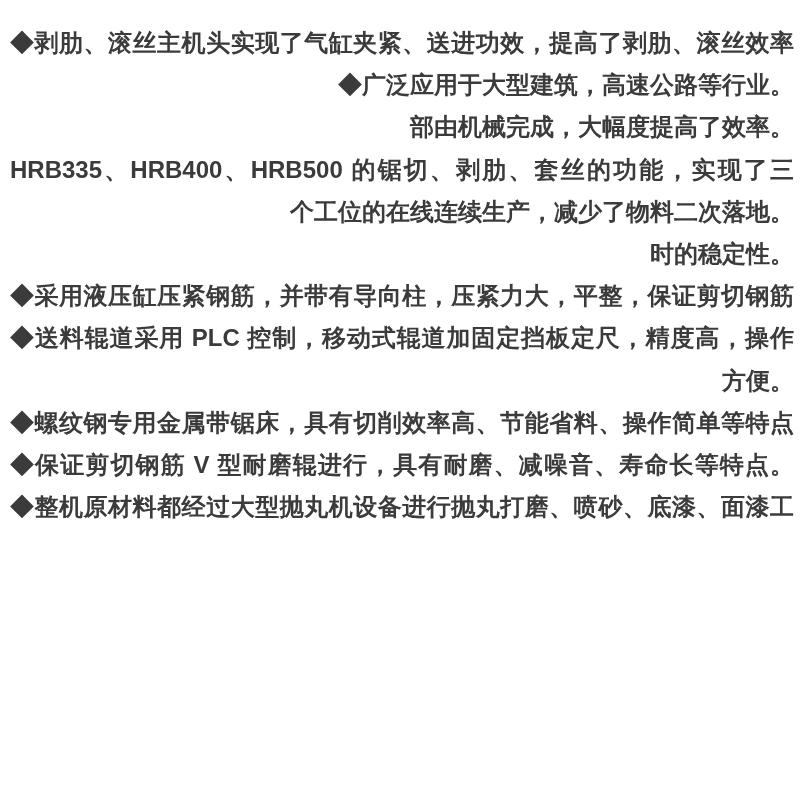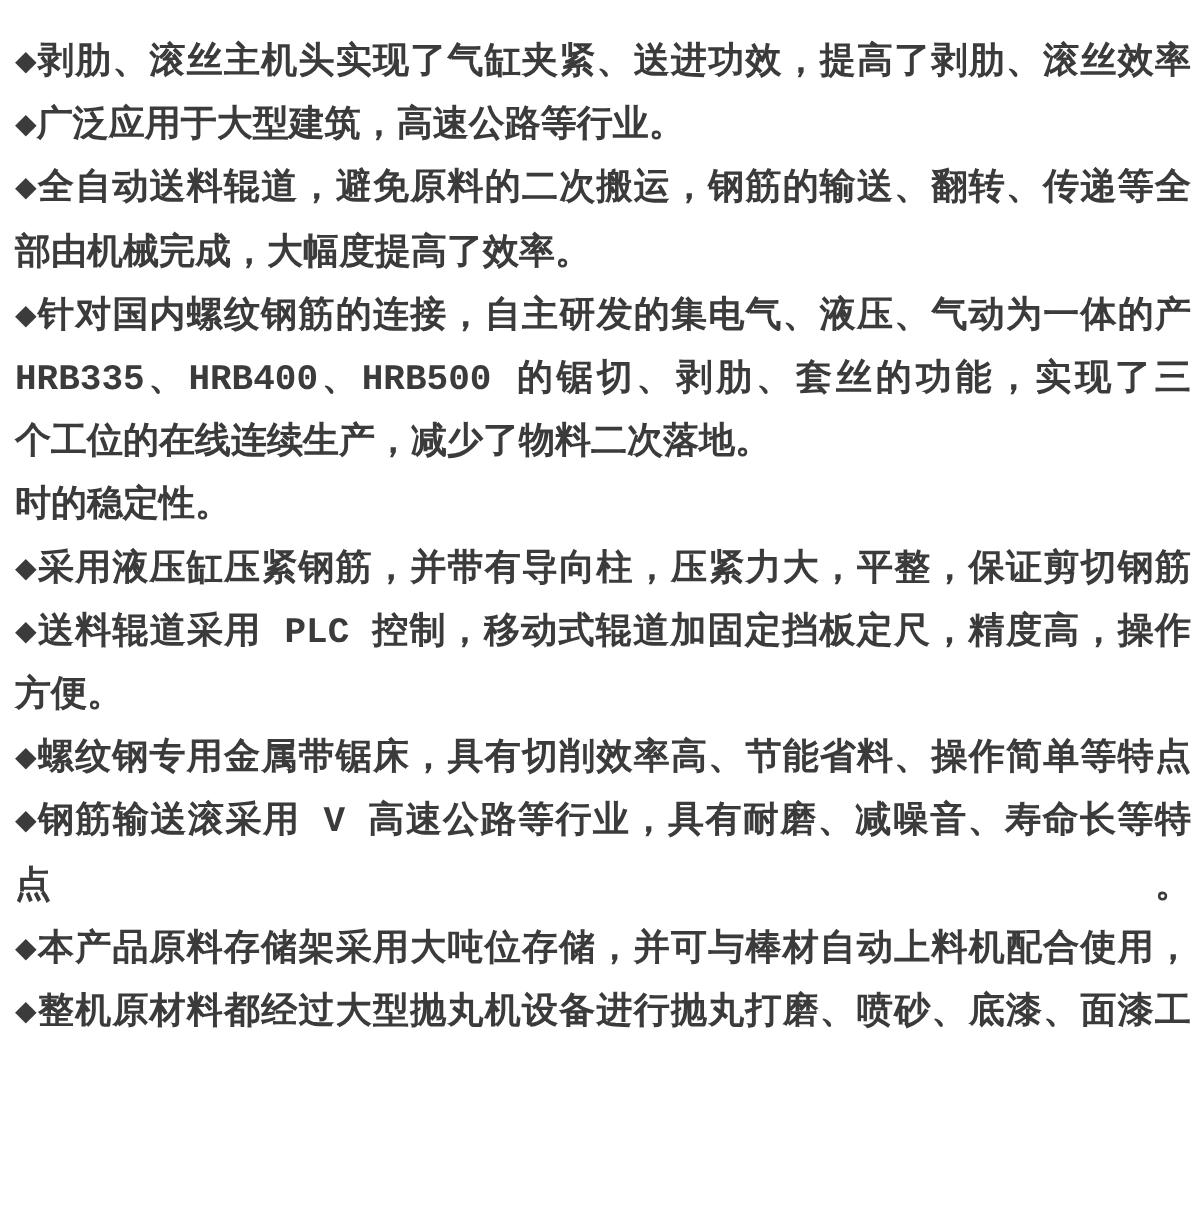--- a/index.html
+++ b/index.html
@@ -7,71 +7,68 @@
     padding: 0;
     background: #ffffff;
   }
   .doc {
     width: 800px;
     height: 808px;
     box-sizing: border-box;
     padding: 22px 6px 0 10px;
     background: #ffffff;
     color: #3b3b3b;
-    font-family: Liberation Mono, monospace;
+    font-family: Liberation Sans, sans-serif;
     font-weight: 700;
     font-size: 24px;
     line-height: 42.2px;
     overflow: hidden;
   }
   .paragraph { margin: 0; }
   .line {
     white-space: pre-wrap;
-    text-align: left;
+    text-align: right;
   }
   .line.j {
     text-align: justify;
     text-align-last: justify;
     text-justify: inter-character;
   }
 </style>
 </head>
 <body>
 
 <div class="doc">
   <div id="feature-list">
       <div class="paragraph">
         <div class="line j">◆剥肋、滚丝主机头实现了气缸夹紧、送进功效，提高了剥肋、滚丝效率</div>
       </div>
       <div class="paragraph">
         <div class="line">◆广泛应用于大型建筑，高速公路等行业。</div>
       </div>
       <div class="paragraph">
-        <div class="line j">◆全自动送料辊道，避免原料的二次搬运，钢筋的输送、翻转、传递等全</div>
         <div class="line">部由机械完成，大幅度提高了效率。</div>
       </div>
       <div class="paragraph">
-        <div class="line j">◆针对国内螺纹钢筋的连接，自主研发的集电气、液压、气动为一体的产</div>
         <div class="line j">HRB335、HRB400、HRB500 的锯切、剥肋、套丝的功能，实现了三</div>
         <div class="line">个工位的在线连续生产，减少了物料二次落地。</div>
       </div>
       <div class="paragraph">
         <div class="line">时的稳定性。</div>
         <div class="line j">◆采用液压缸压紧钢筋，并带有导向柱，压紧力大，平整，保证剪切钢筋</div>
       </div>
       <div class="paragraph">
         <div class="line j">◆送料辊道采用 PLC 控制，移动式辊道加固定挡板定尺，精度高，操作</div>
         <div class="line">方便。</div>
       </div>
       <div class="paragraph">
         <div class="line j">◆螺纹钢专用金属带锯床，具有切削效率高、节能省料、操作简单等特点</div>
       </div>
       <div class="paragraph">
-        <div class="line j">◆钢筋输送滚采用 V 高速公路等行业，具有耐磨、减噪音、寿命长等特点。</div>
+        <div class="line j">◆保证剪切钢筋 V 型耐磨辊进行，具有耐磨、减噪音、寿命长等特点。</div>
       </div>
       <div class="paragraph">
-        <div class="line j">◆本产品原料存储架采用大吨位存储，并可与棒材自动上料机配合使用，</div>
       </div>
       <div class="paragraph">
         <div class="line j">◆整机原材料都经过大型抛丸机设备进行抛丸打磨、喷砂、底漆、面漆工</div>
       </div>
     </div>
 </div>
 
 </body></html>

